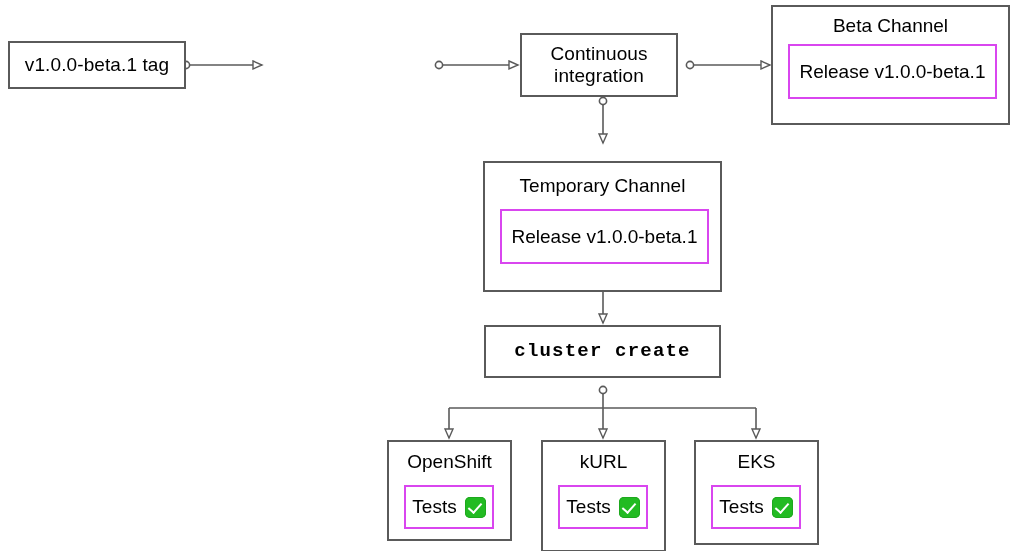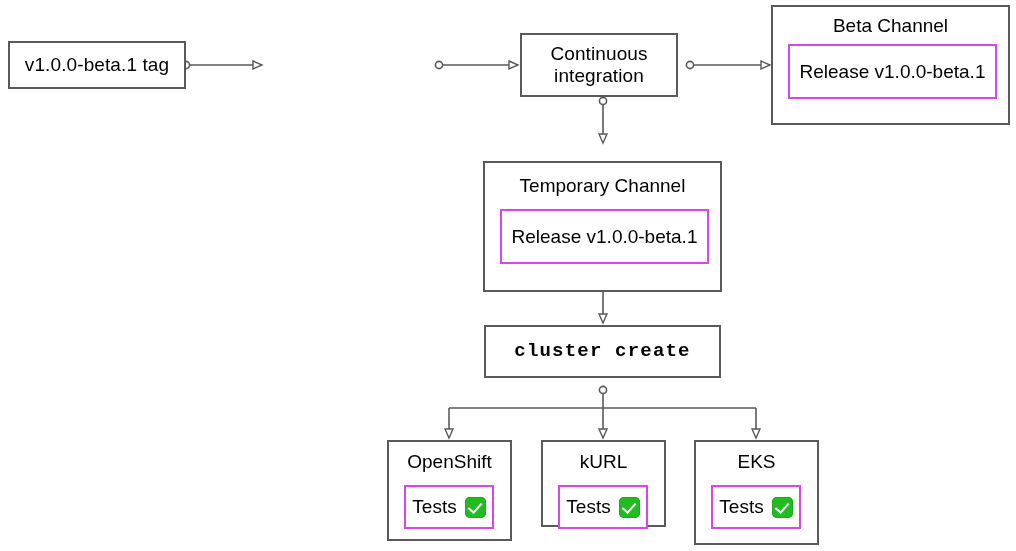--- a/index.html
+++ b/index.html
@@ -176,21 +176,21 @@
   </div>
 
   <div class="container-node" style="left:387px; top:440px; width:125px; height:101px;">
     <div class="container-title" style="top:10px;">OpenShift</div>
     <div class="inner-node tests-inner" style="left:15px; top:43px; width:90px; height:44px;">
       <span>Tests</span>
       <span class="check-icon"></span>
     </div>
   </div>
 
-  <div class="container-node" style="left:541px; top:440px; width:125px; height:87px;">
+  <div class="container-node" style="left:541px; top:440px; width:125px; height:112px;">
     <div class="container-title" style="top:10px;">kURL</div>
     <div class="inner-node tests-inner" style="left:15px; top:43px; width:90px; height:44px;">
       <span>Tests</span>
       <span class="check-icon"></span>
     </div>
   </div>
 
   <div class="container-node" style="left:694px; top:440px; width:125px; height:105px;">
     <div class="container-title" style="top:10px;">EKS</div>
     <div class="inner-node tests-inner" style="left:15px; top:43px; width:90px; height:44px;">

